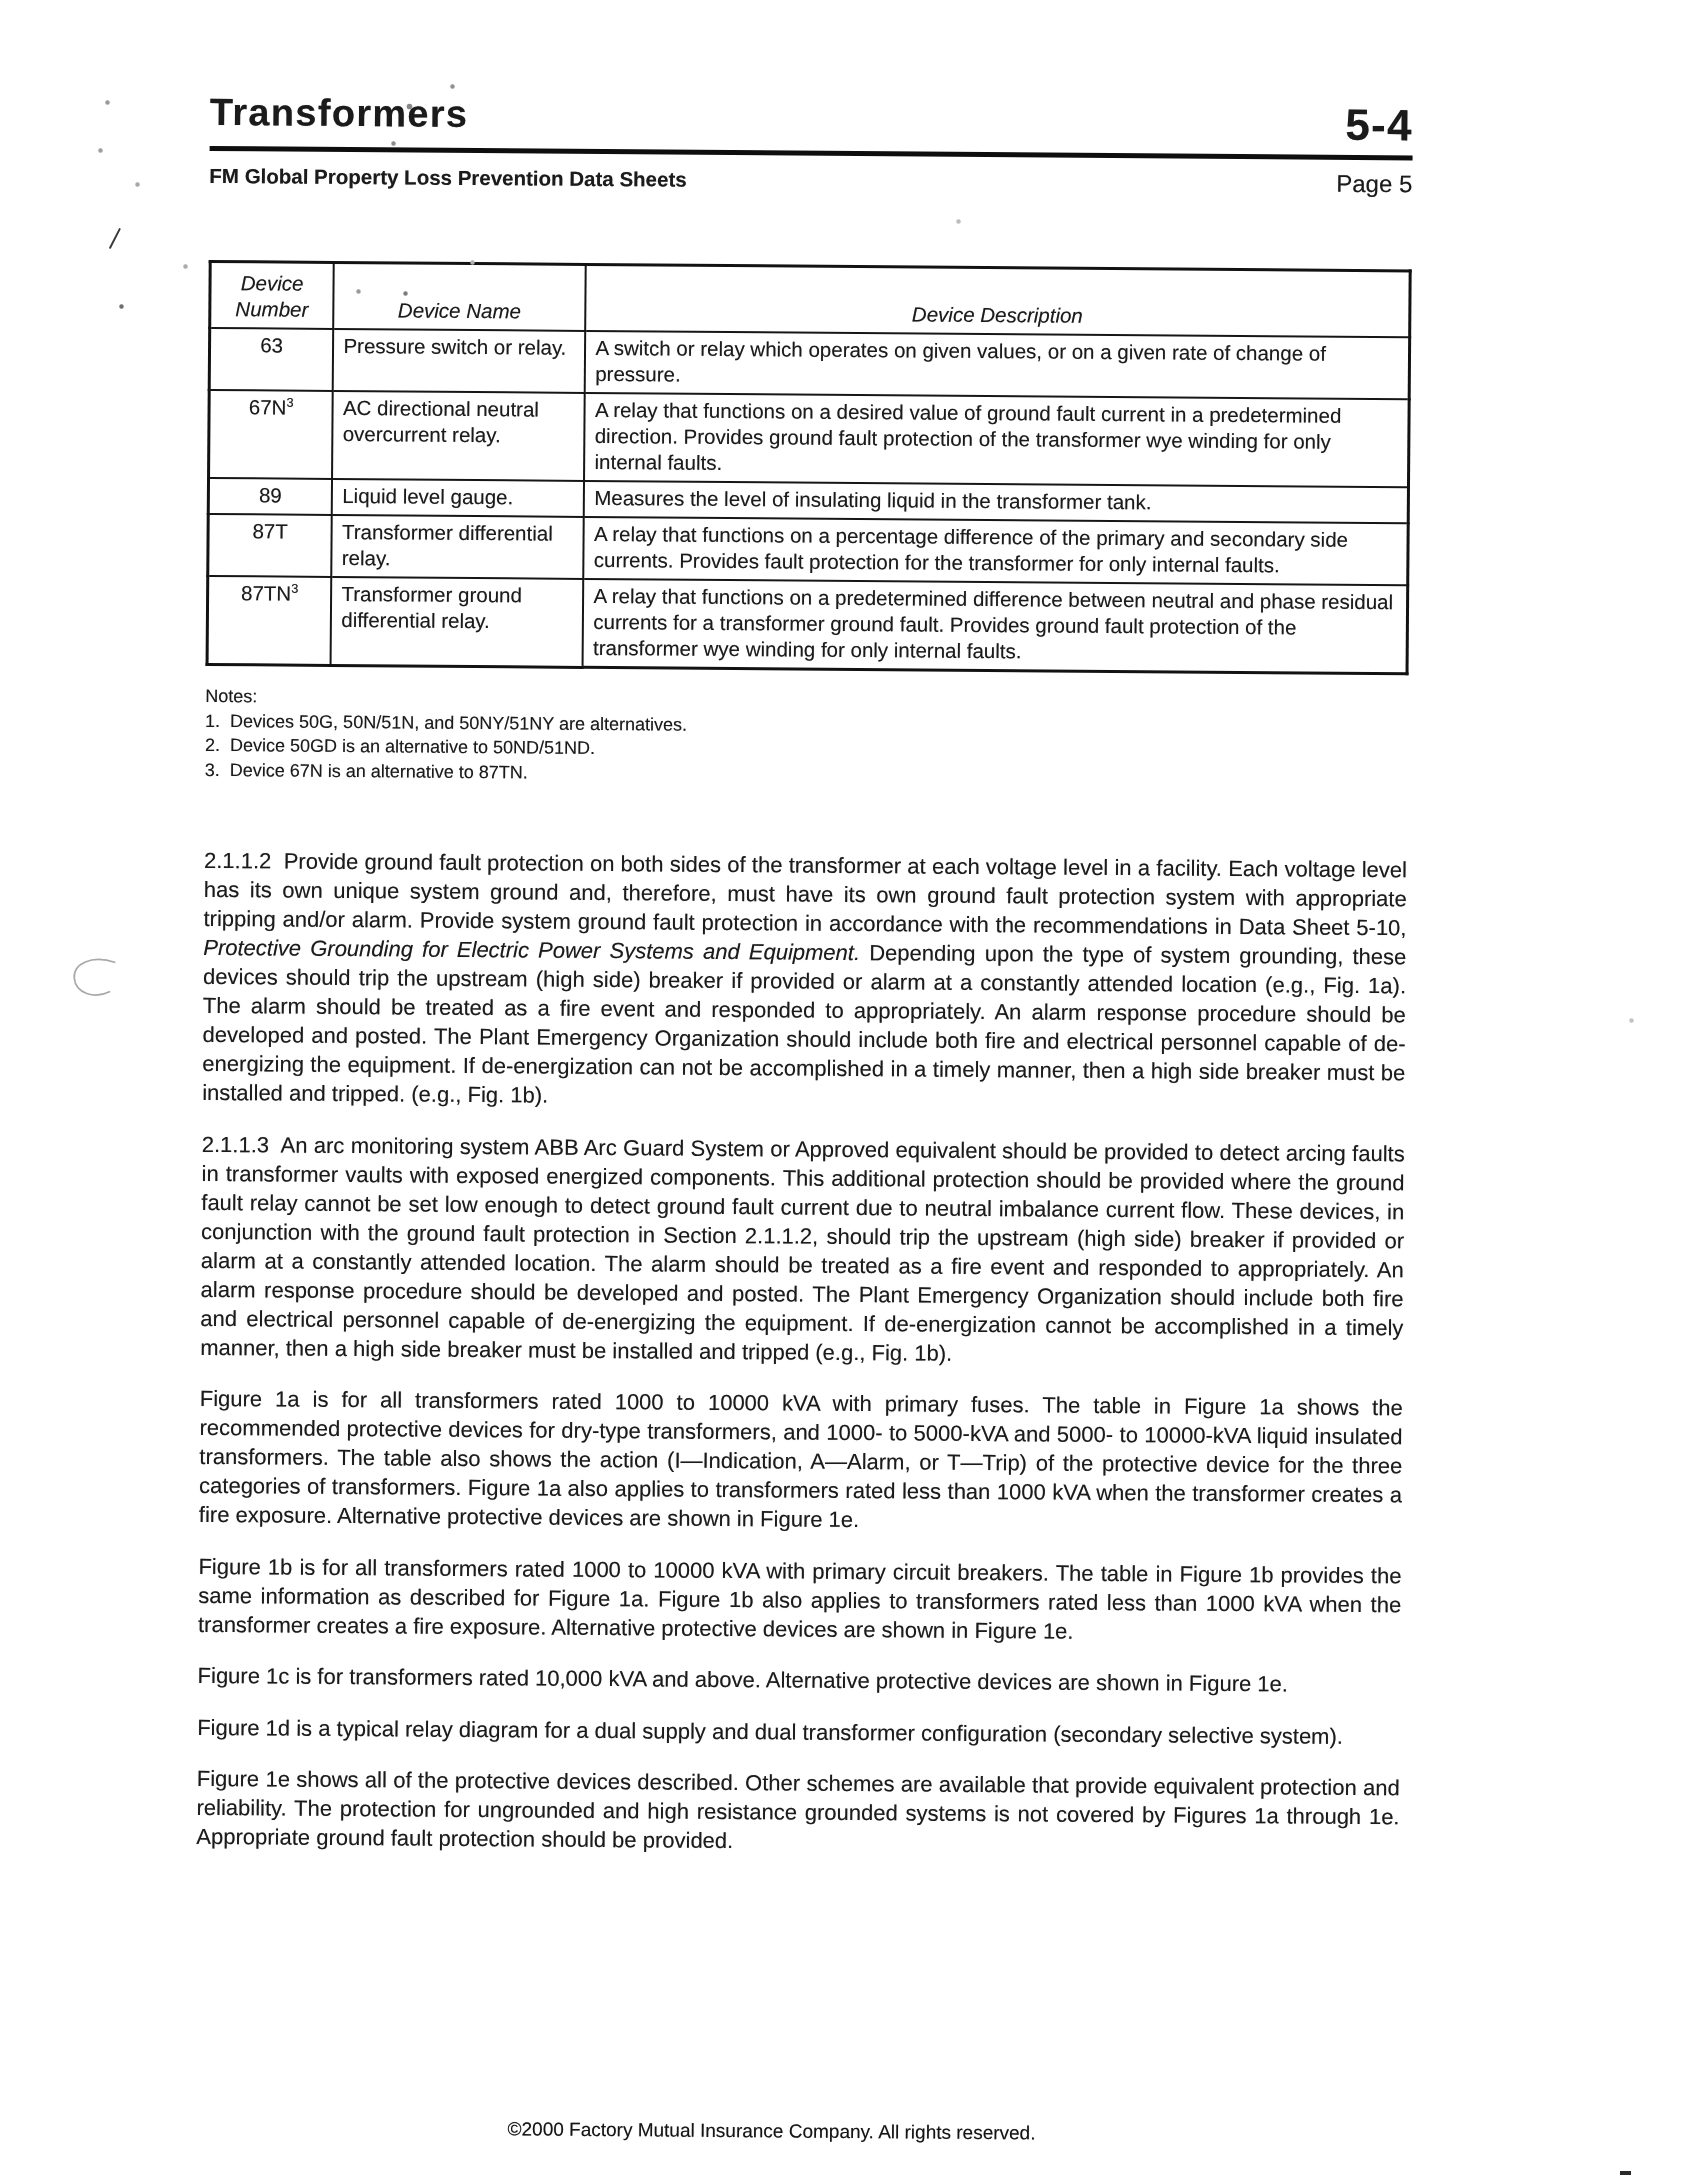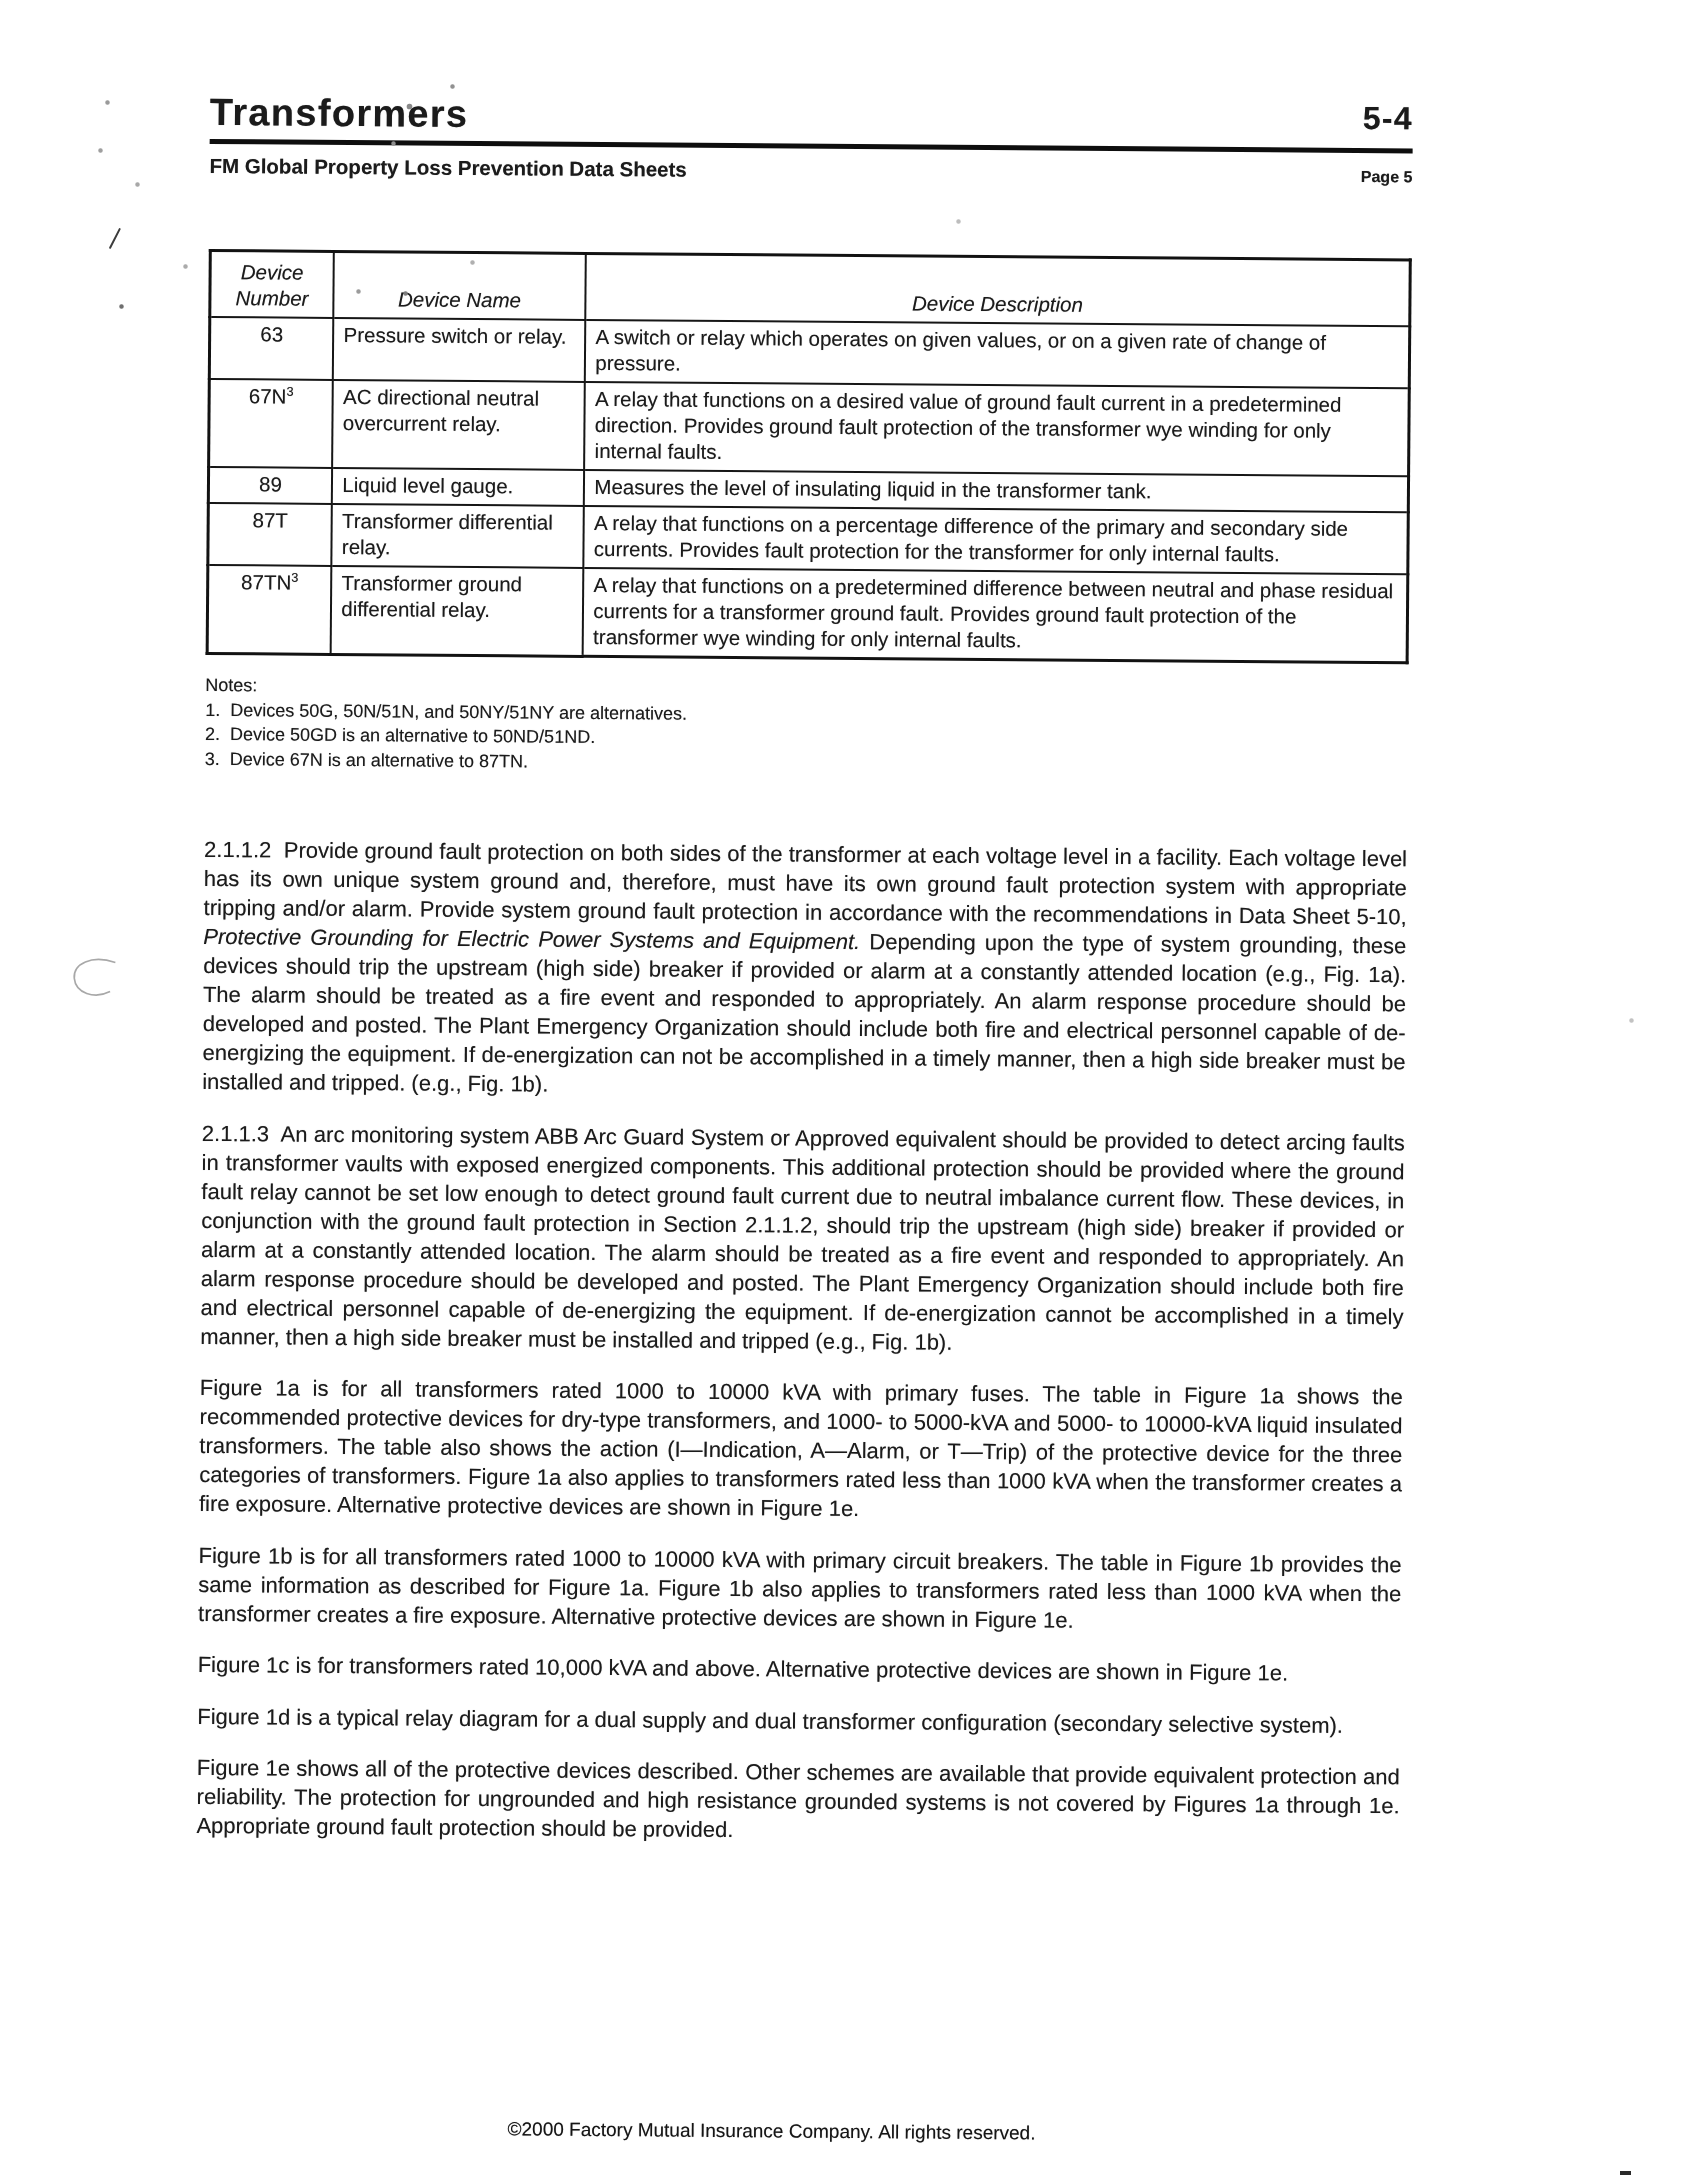--- a/index.html
+++ b/index.html
@@ -15,25 +15,25 @@
   .scan {
     position:absolute; inset:0;
     transform:rotate(0.45deg);
     transform-origin:218px 99px;
   }
   .content {
     position:absolute; left:210px; top:91px; width:1203px;
   }
   .title-row { display:flex; justify-content:space-between; align-items:flex-start; }
   .doc-title { font-size:38px; font-weight:bold; letter-spacing:1.3px; }
-  .doc-number { font-size:32px; font-weight:bold; letter-spacing:1.3px; }
+  .doc-number { font-size:44px; font-weight:bold; letter-spacing:1.3px; }
   .rule { height:4.6px; background:#0e0e0e; margin-top:5.3px; }
   .subheader-row { display:flex; justify-content:space-between; align-items:baseline; margin-top:10.6px; }
   .subtitle { font-size:20.5px; font-weight:bold; }
-  .page-label { font-size:16px;font-weight:bold; }
+  .page-label { font-size:24px; }
 
   table.device-table {
     border-collapse:collapse;
     width:100%;
     margin-top:71px;
     font-size:20.5px;
   }
   .device-table th, .device-table td {
     border:2px solid #161616;
     padding:2.6px 9.3px 5.3px 9.3px;

